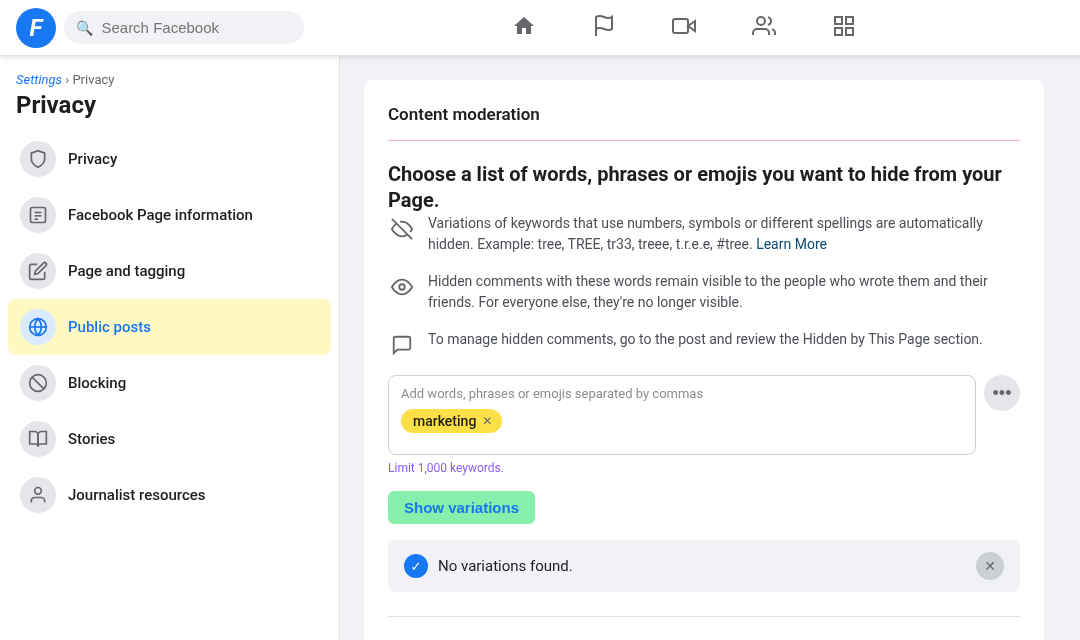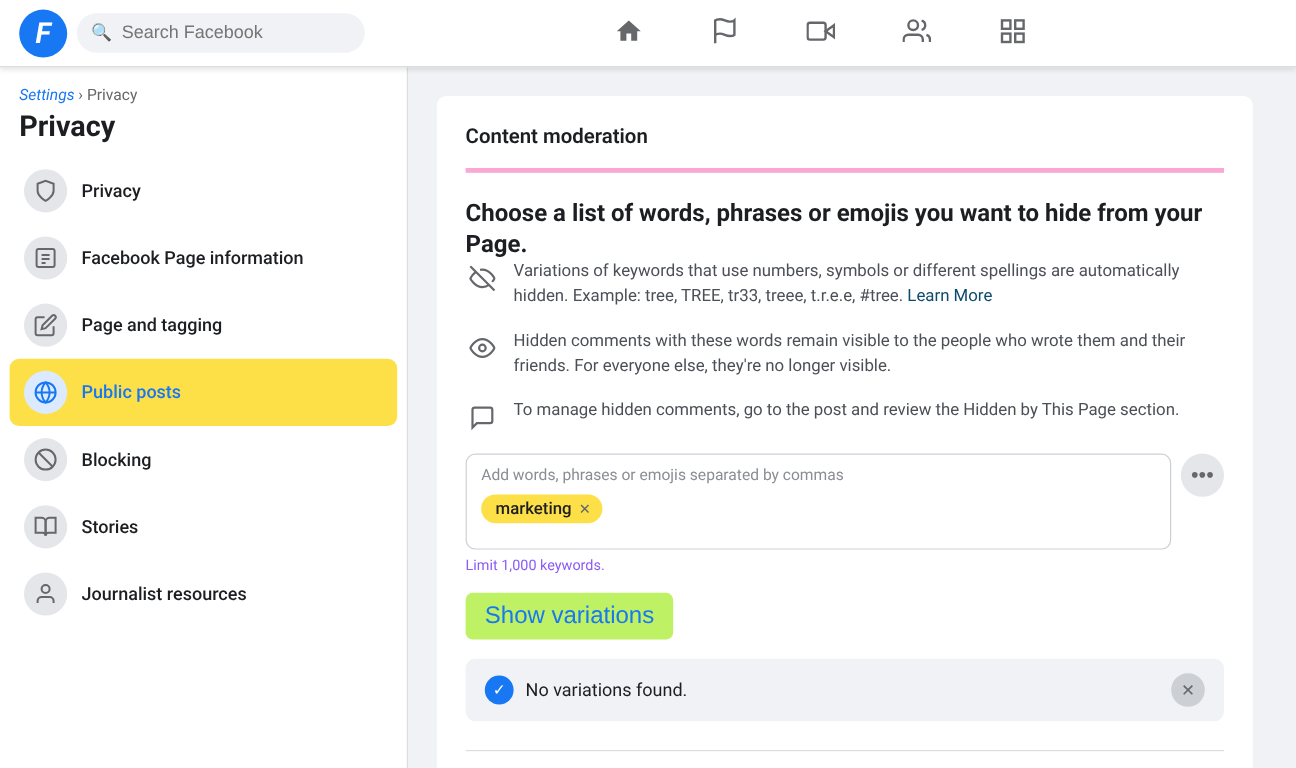--- a/index.html
+++ b/index.html
@@ -50,34 +50,34 @@
       min-height: calc(100vh - 56px); overflow-y: auto;
     }
     .breadcrumb { font-size: 13px; color: #65676b; margin-bottom: 4px; padding: 0 8px; }
     .breadcrumb a { color: #1877f2; text-decoration: none; font-style: italic; }
     .sidebar-title { font-size: 24px; font-weight: 700; color: #1c1e21; padding: 0 8px; margin-bottom: 12px; }
     .sidebar-item {
       display: flex; align-items: center; gap: 12px;
       padding: 10px 12px; border-radius: 8px; cursor: pointer;
       color: #1c1e21; font-size: 15px; font-weight: 500;
     }
-    .sidebar-item.active { background: #fde047; color: #1877f2; }
+    .sidebar-item.active { background: #fef9c3; color: #1877f2; }
     .sidebar-item.active .item-icon { color: #1877f2; }
     .item-icon {
       width: 36px; height: 36px; border-radius: 50%;
       background: #e4e6ea; display: flex; align-items: center; justify-content: center;
       font-size: 18px; color: #65676b; flex-shrink: 0;
     }
     .sidebar-item.active .item-icon { background: #dbeafe; }
 
     
     .main-content { flex: 1; padding: 24px; background: #f0f2f5; }
     .content-section { background: #fff; border-radius: 8px; padding: 24px; max-width: 680px; }
 
-    .section-heading { font-size: 17px; font-weight: 600; color: #1c1e21; margin-bottom: 20px; border-bottom: 4px solid #f9a8d4; padding-bottom: 16px; }
+    .section-heading { font-size: 17px; font-weight: 600; color: #1c1e21; margin-bottom: 20px; border-bottom: 1px solid #f9a8d4; padding-bottom: 16px; }
 
     .moderation-title { font-size: 20px; font-weight: 700; line-height: 1.3; }
 
     .info-row { display: flex; align-items: flex-start; gap: 12px; margin-bottom: 16px; }
     .info-icon { width: 28px; height: 28px; flex-shrink: 0; color: #65676b; margin-top: 2px; display: flex; align-items: center; justify-content: center; }
     .info-text { font-size: 14px; color: #4b4f56; line-height: 1.5; }
     .info-text a { color: #0c4a6e; text-decoration: none; }
 
     
     .keyword-box-wrapper { display: flex; gap: 8px; align-items: flex-start; margin-top: 7px; }
@@ -95,22 +95,22 @@
     .more-btn {
       width: 36px; height: 36px; border-radius: 50%; background: #e4e6ea;
       border: none; cursor: pointer; display: flex; align-items: center; justify-content: center;
       font-size: 18px; color: #65676b; flex-shrink: 0;
     }
     .keyword-limit { font-size: 12px; color: #8b5cf6; margin-top: 6px; }
 
     
     .show-variations-btn {
       margin-top: 16px; padding: 8px 16px;
-      background: #bef264; color: #1877f2; border: none;
-      border-radius: 6px; font-size: 20px; font-weight: 400;
+      background: #86efac; color: #1877f2; border: none;
+      border-radius: 6px; font-size: 15px; font-weight: 700;
       cursor: pointer;
     }
 
     
     .no-variations-box {
       margin-top: 16px; background: #f0f2f5; border-radius: 8px;
       padding: 12px 16px; display: flex; align-items: center; justify-content: space-between;
     }
     .no-variations-left { display: flex; align-items: center; gap: 10px; }
     .check-circle { width: 24px; height: 24px; border-radius: 50%; background: #1877f2; display: flex; align-items: center; justify-content: center; color: #fff; font-size: 13px; flex-shrink: 0; }

